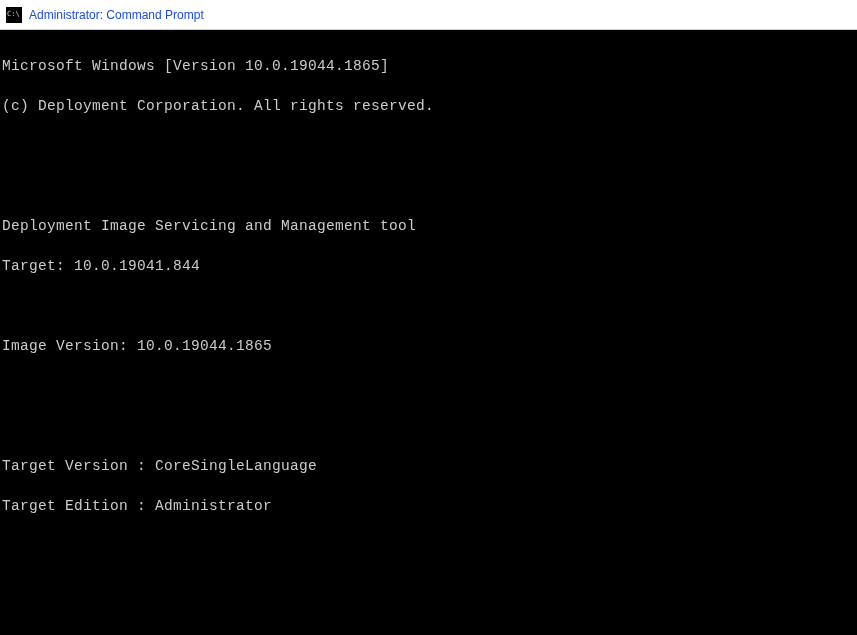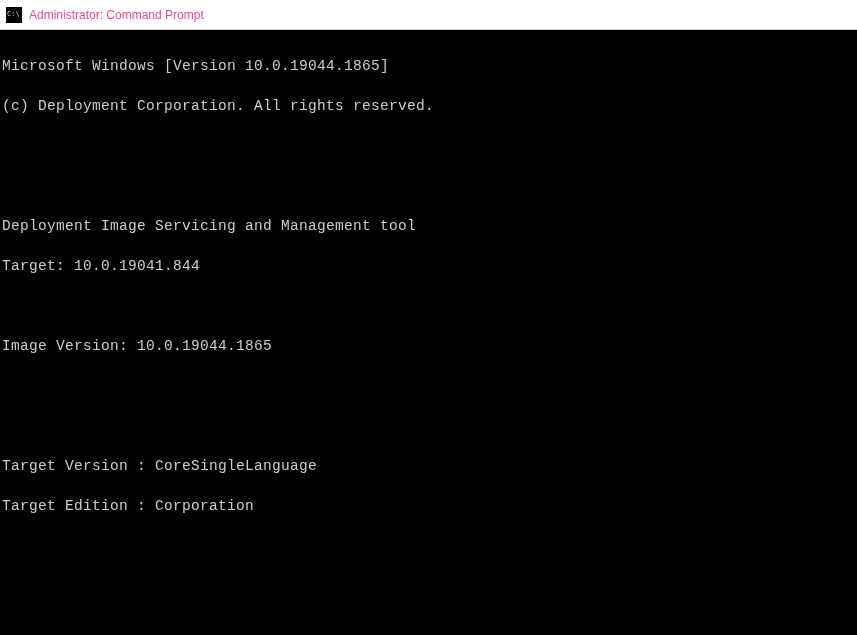--- a/index.html
+++ b/index.html
@@ -36,21 +36,21 @@
       content: "C:\\";
       color: #ccc;
       font-size: 7px;
       font-family: Consolas, monospace;
       padding-left: 1px;
       line-height: 1;
     }
     .titlebar-text {
       font-family: 'Segoe UI', Tahoma, sans-serif;
       font-size: 12px;
-      color: #ec4899;
+      color: #1d4ed8;
     }
     .terminal {
       background: #000;
       color: #cccccc;
       font-size: 14.5px;
       line-height: 20px;
       padding: 6px 0 0 2px;
       white-space: pre;
       letter-spacing: 0.3px;
       font-family: Consolas, 'Courier New', monospace;
@@ -72,21 +72,21 @@
 <div class="line">(c) Deployment Corporation. All rights reserved.</div>
 <div class="line"> </div>
 <div class="line"> </div>
 <div class="line">Deployment Image Servicing and Management tool</div>
 <div class="line">Target: 10.0.19041.844</div>
 <div class="line"> </div>
 <div class="line">Image Version: 10.0.19044.1865</div>
 <div class="line"> </div>
 <div class="line"> </div>
 <div class="line">Target Version : CoreSingleLanguage</div>
-<div class="line">Target Edition : Corporation</div>
+<div class="line">Target Edition : Administrator</div>
 
 
 
 
 
 
 
 
 
 

